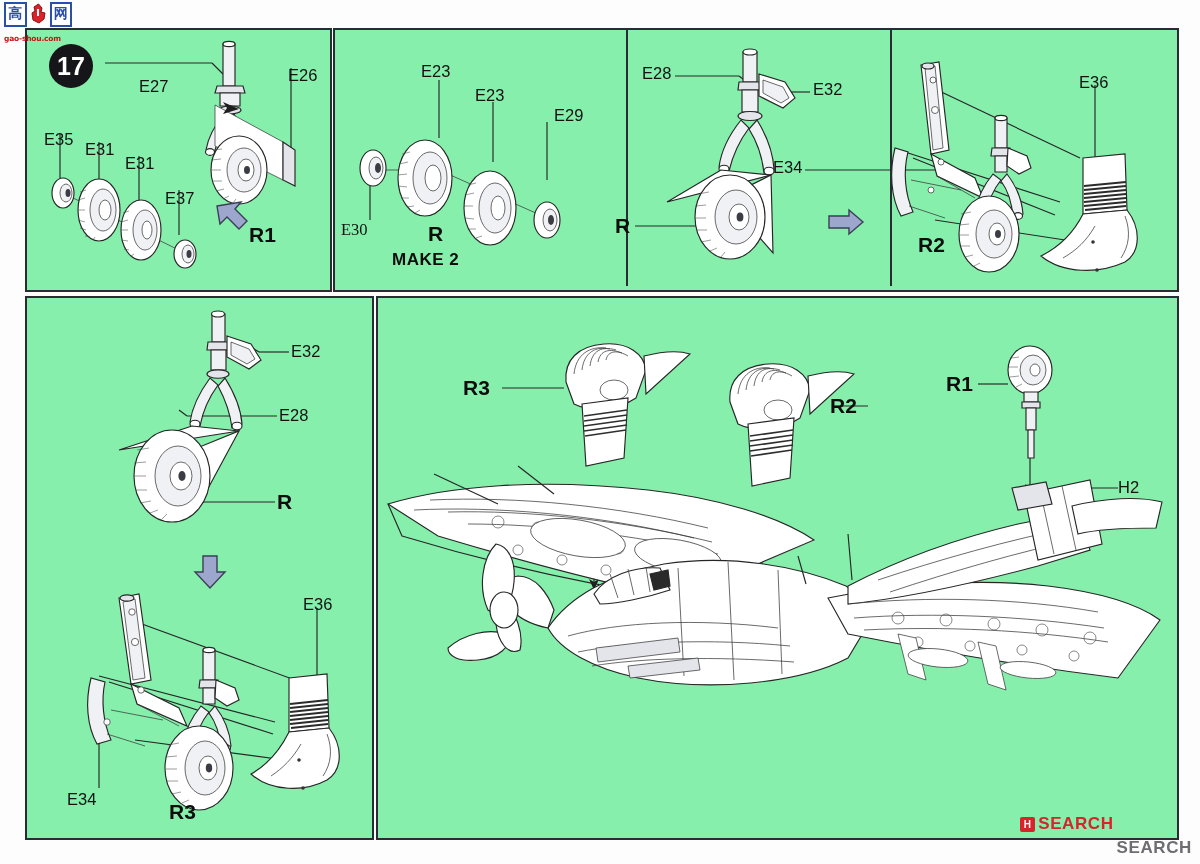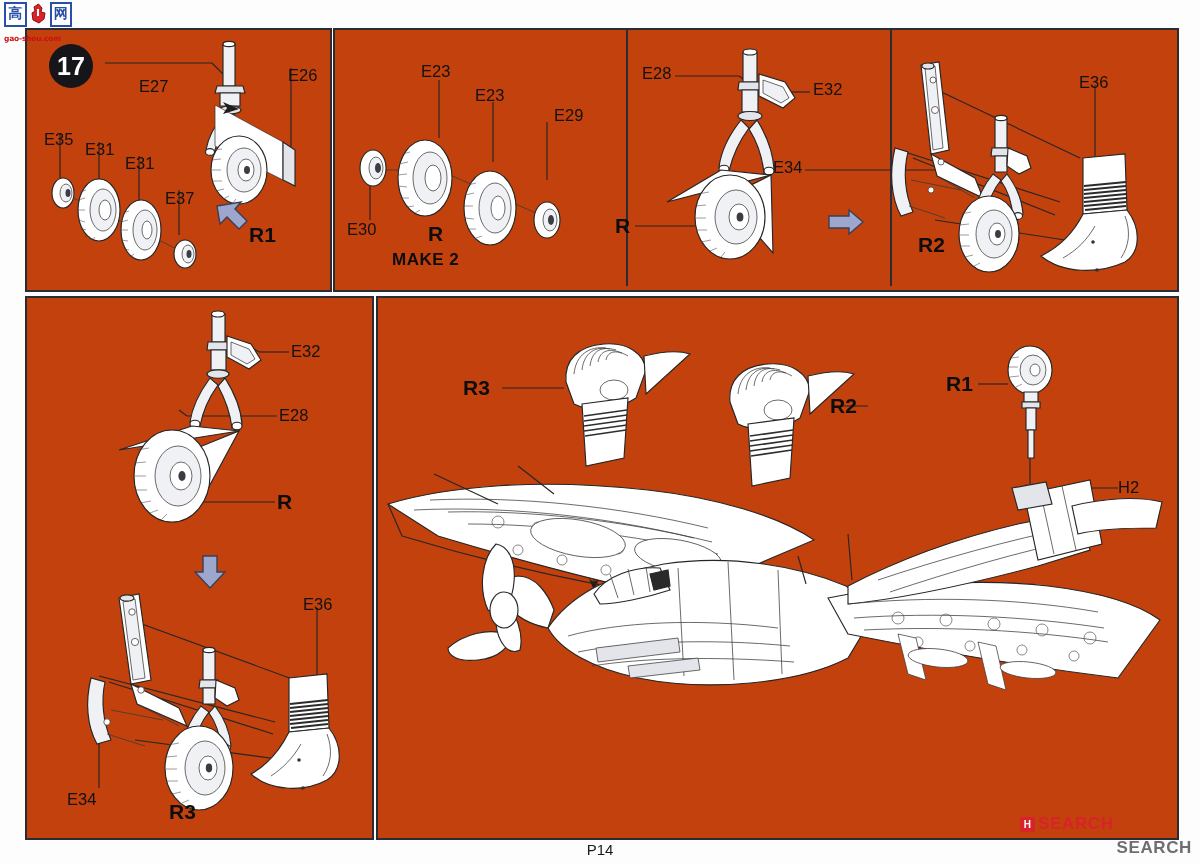--- a/index.html
+++ b/index.html
@@ -2,21 +2,21 @@
 <html><head>
 <meta charset="utf-8">
 <style>
   html,body{margin:0;padding:0;background:#ffffff;}
   body{width:1200px;height:864px;position:relative;overflow:hidden;
        font-family:"Liberation Sans","DejaVu Sans",sans-serif;color:#1a1a1a;}
 
   .page{position:absolute;inset:0;background:#fdfdfd;}
 
   
-  .panel{position:absolute;border:2px solid #2b2b33;background:#c2410c;}
+  .panel{position:absolute;border:2px solid #2b2b33;background:#86efac;}
   .panel-inner{position:absolute;inset:0;overflow:hidden;}
 
   
   .wm{position:absolute;left:4px;top:2px;width:68px;height:36px;z-index:40;}
   .wm-row{display:flex;gap:2px;align-items:center;height:24px;}
   .wm-box{width:19px;height:21px;border:2px solid #2a4fa8;color:#2a4fa8;
           font-size:14px;line-height:18px;text-align:center;font-weight:bold;
           font-family:"DejaVu Sans",sans-serif;background:#fff;}
   .wm-hand{width:19px;height:22px;position:relative;}
   .wm-url{font-size:7.5px;font-weight:bold;color:#cc1111;letter-spacing:-.2px;
@@ -351,21 +351,21 @@
 
         <g>
           <path class="arrow-p" d="M494 186 L514 186 L514 180 L528 192 L514 204 L514 198 L494 198 Z"></path>
         </g>
       </svg>
     </div>
 
     <span class="lbl" style="left:86px;top:32px;">E23</span>
     <span class="lbl" style="left:140px;top:56px;">E23</span>
     <span class="lbl" style="left:195px;top:76px;margin-left:24px;">E29</span>
-    <span class="lbl" style="left:12px;top:190px;">E30</span>
+    <span class="lbl" style="left:6px;top:190px;font-family:Liberation Serif, serif;">E30</span>
     <span class="lbl-b" style="left:93px;top:192px;">R</span>
     <span class="lbl-make" style="left:57px;top:220px;">MAKE 2</span>
 
     <span class="lbl" style="left:307px;top:34px;">E28</span>
     <span class="lbl" style="left:478px;top:50px;">E32</span>
     <span class="lbl-b" style="left:280px;top:184px;">R</span>
 
     <span class="lbl" style="left:438px;top:128px;">E34</span>
     <span class="lbl" style="left:744px;top:43px;">E36</span>
     <span class="lbl-b" style="left:583px;top:203px;">R2</span>
@@ -676,21 +676,20 @@
         </g>
       </svg>
     </div>
 
     <span class="lbl-b" style="left:85px;top:78px;">R3</span>
     <span class="lbl-b" style="left:452px;top:96px;">R2</span>
     <span class="lbl-b" style="left:568px;top:74px;">R1</span>
     <span class="lbl" style="left:740px;top:180px;">H2</span>
   </div>
 
-  <div class="pagenum">P14</div>
 
   <div class="hs-logo">
     <span class="hs-mark">H</span>
     <span class="hs-hobby">SEARCH</span>
     <span class="hs-search">SEARCH</span>
   </div>
 
 </div>
 
 </body></html>

